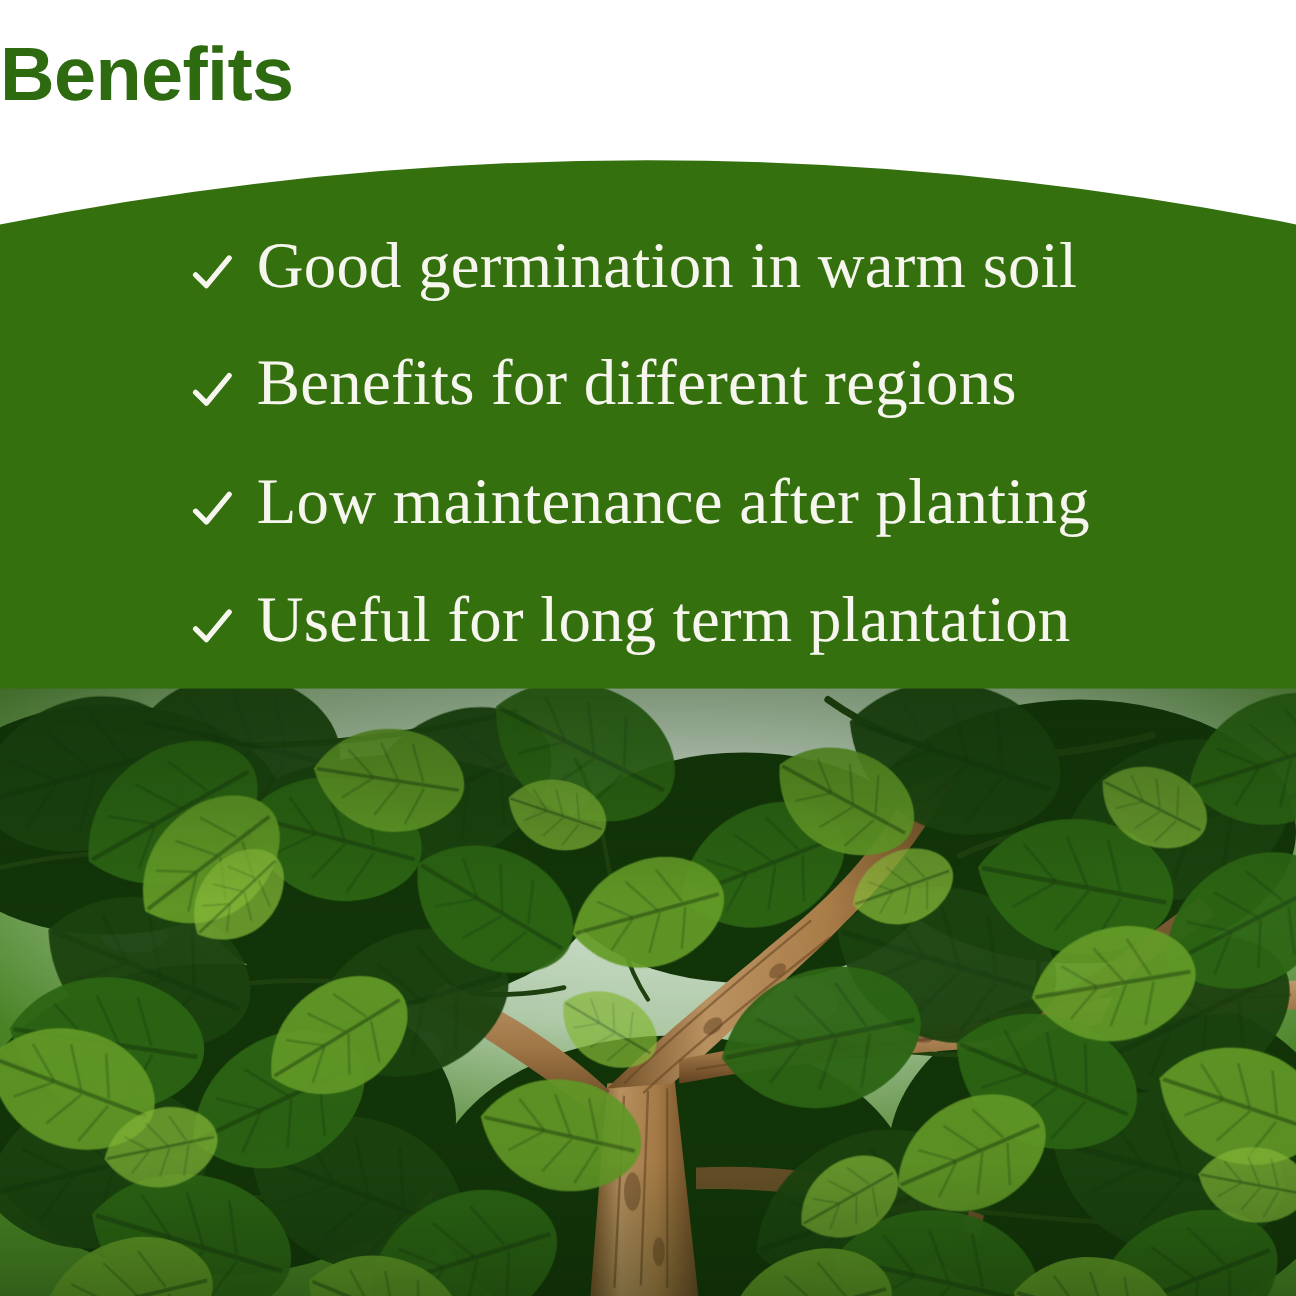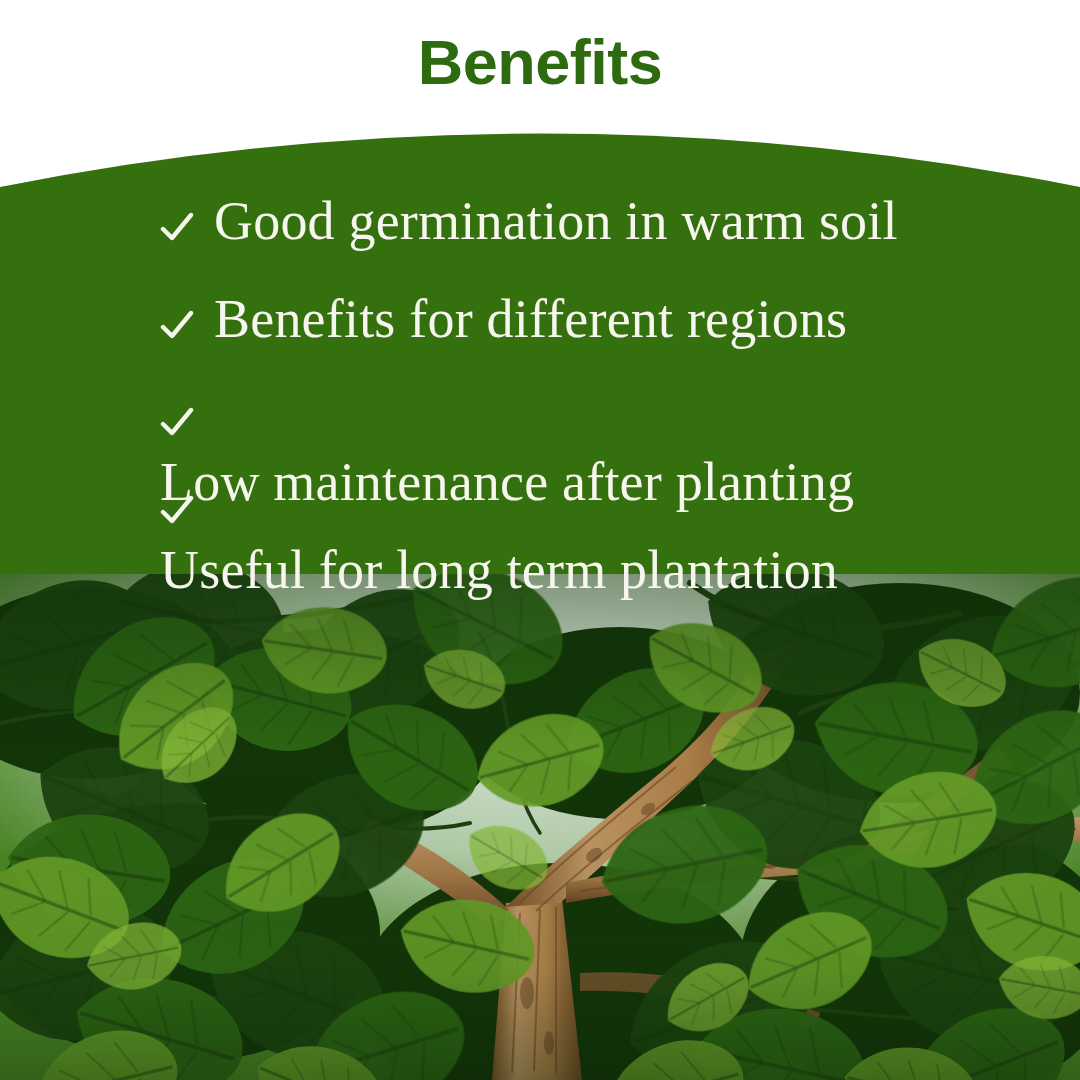--- a/index.html
+++ b/index.html
@@ -21,21 +21,20 @@
 
   
   #title-area {
     position: absolute;
     left: 0;
     top: 0;
     width: 1080px;
     height: 118px;
     display: flex;
     align-items: center;
-    justify-content: center;
     z-index: 5;
   }
   #page-title {
     font-family: "Liberation Sans", sans-serif;
     font-weight: bold;
     font-size: 63px;
     letter-spacing: -0.5px;
     line-height: 1;
     color: #2d6a10;
     margin: 0;
@@ -75,22 +74,22 @@
     position: absolute;
     left: 160px;
     width: 860px;
     display: flex;
     align-items: baseline;
     gap: 20px;
     white-space: nowrap;
   }
   .benefit-item:nth-child(1) { top: 193px; }
   .benefit-item:nth-child(2) { top: 291px; }
-  .benefit-item:nth-child(3) { top: 400px; flex-direction: column; }
-  .benefit-item:nth-child(4) { top: 488px; flex-direction: column; }
+  .benefit-item:nth-child(3) { top: 390px; }
+  .benefit-item:nth-child(4) { top: 488px; }
 
   .check-icon {
     flex: 0 0 auto;
     width: 34px;
     display: block;
   }
   .check-icon svg {
     display: block;
     width: 34px;
     height: 34px;

